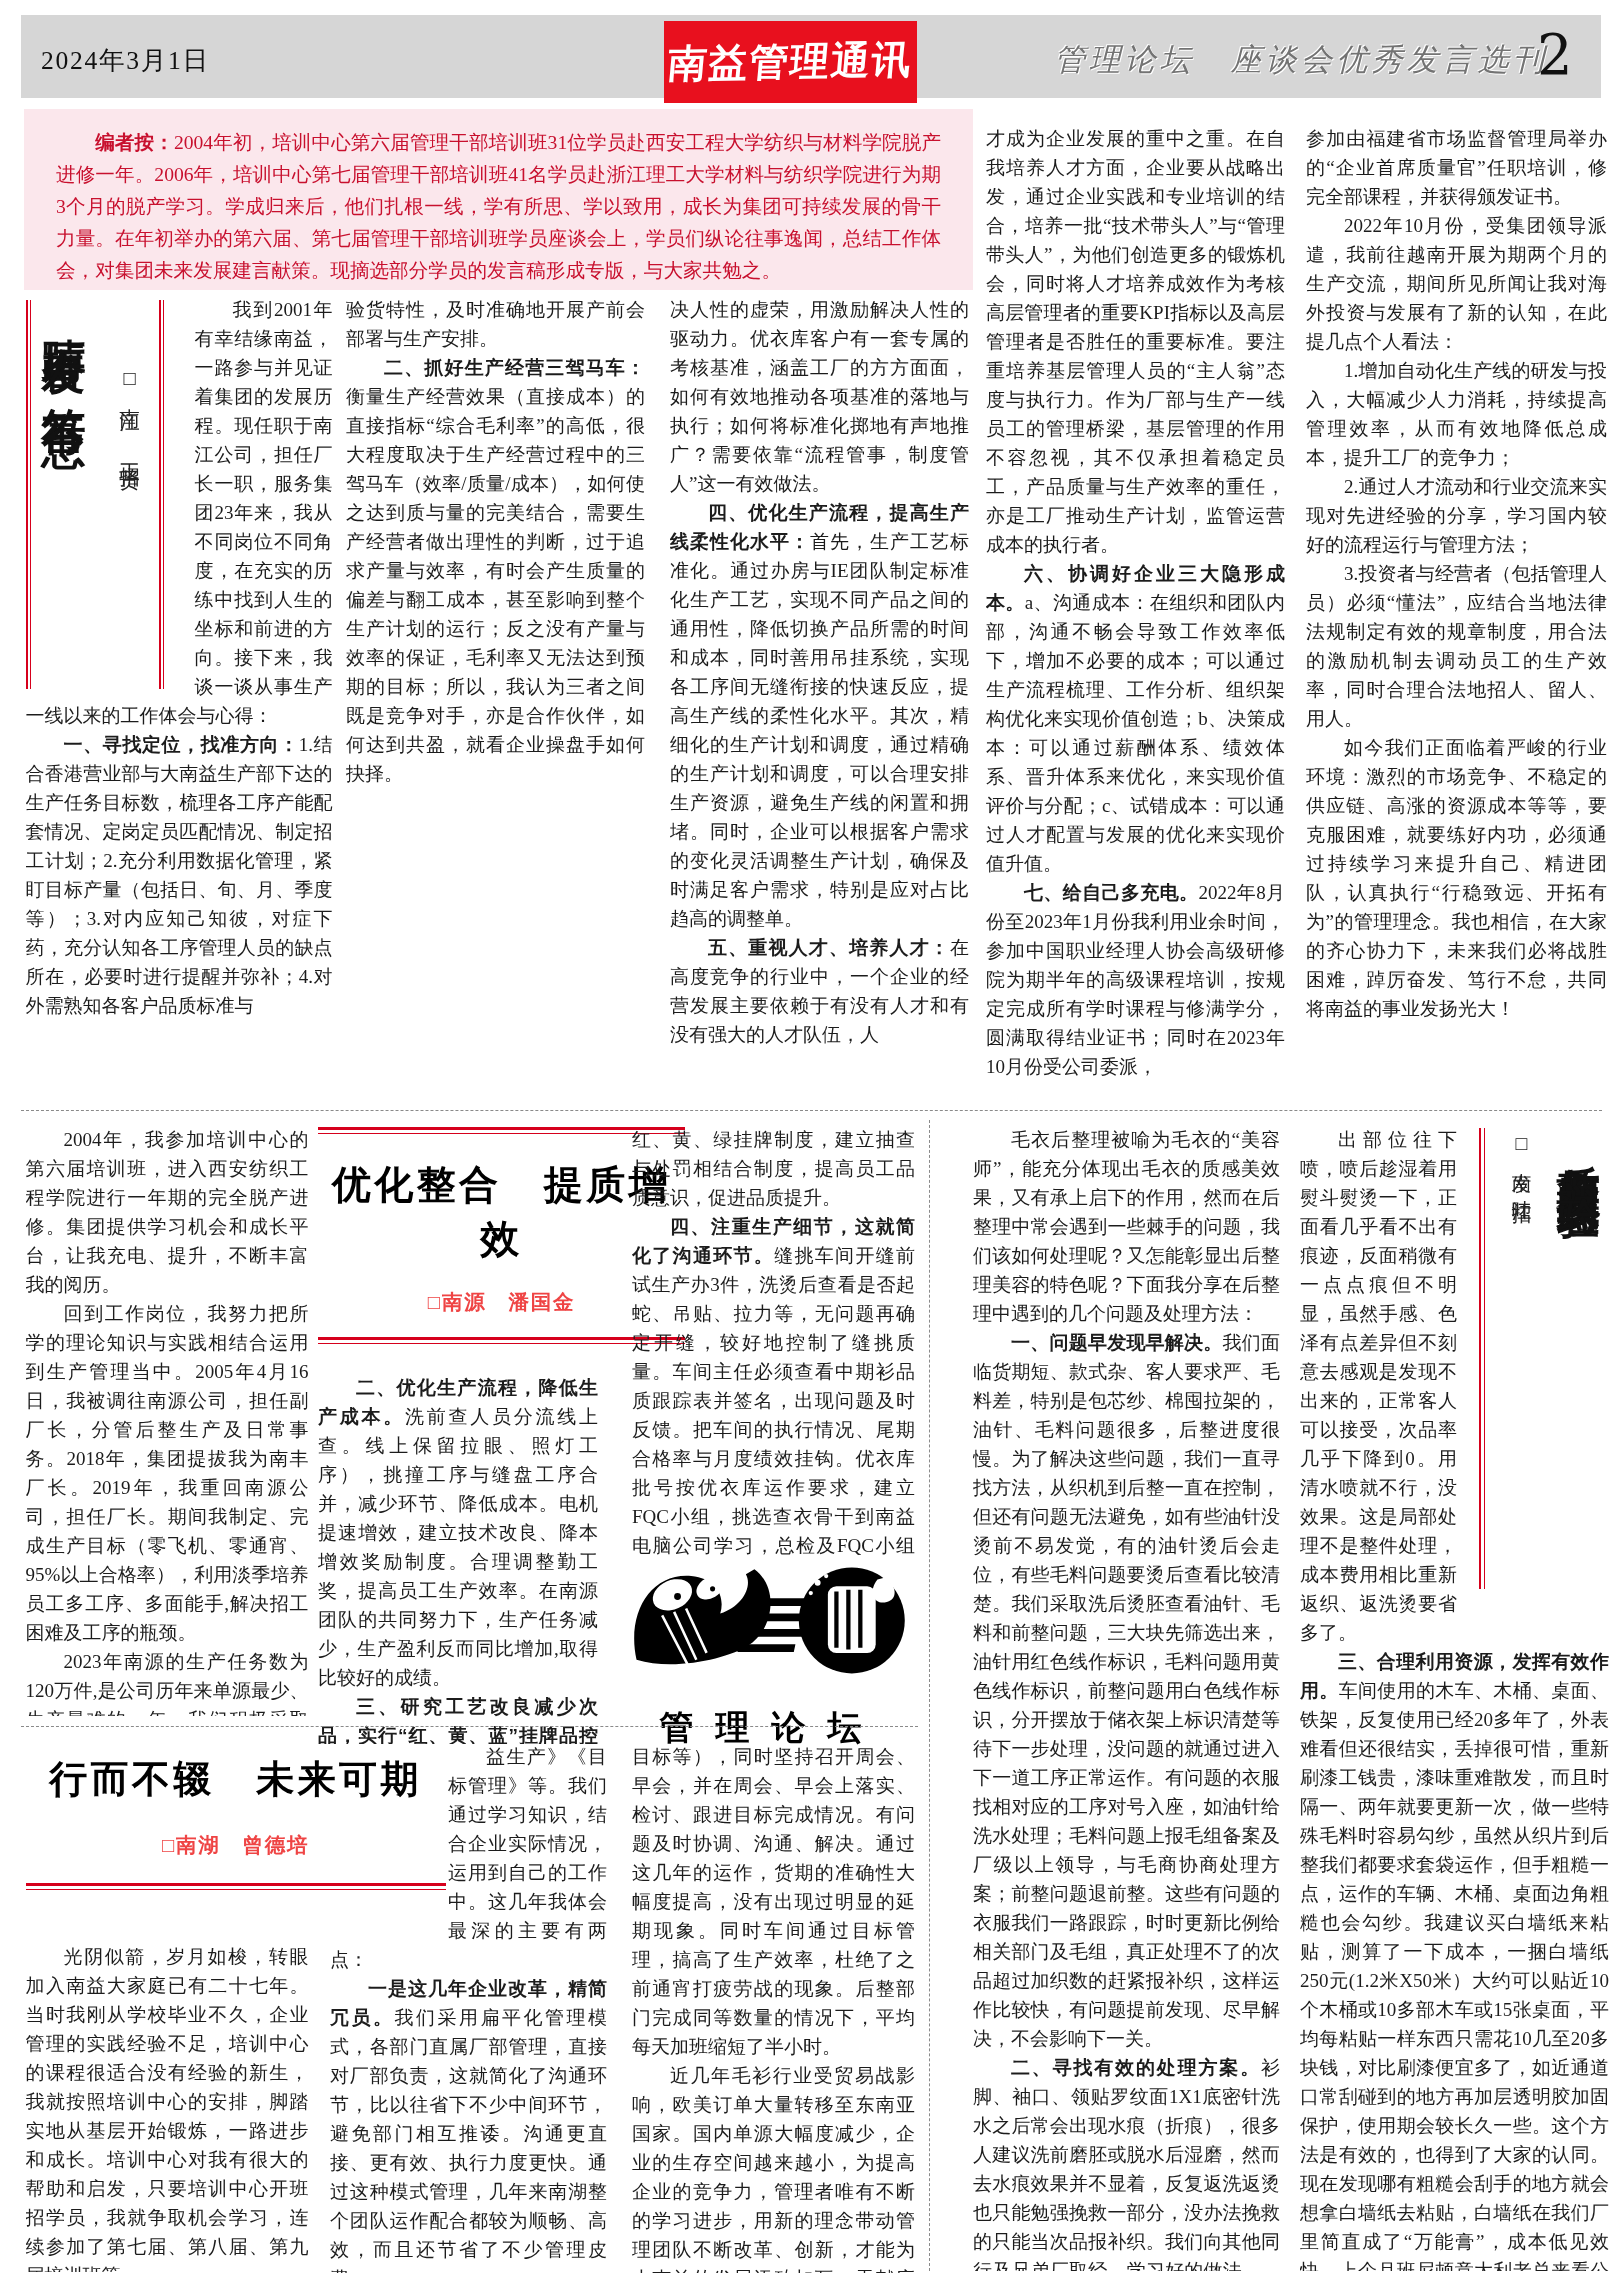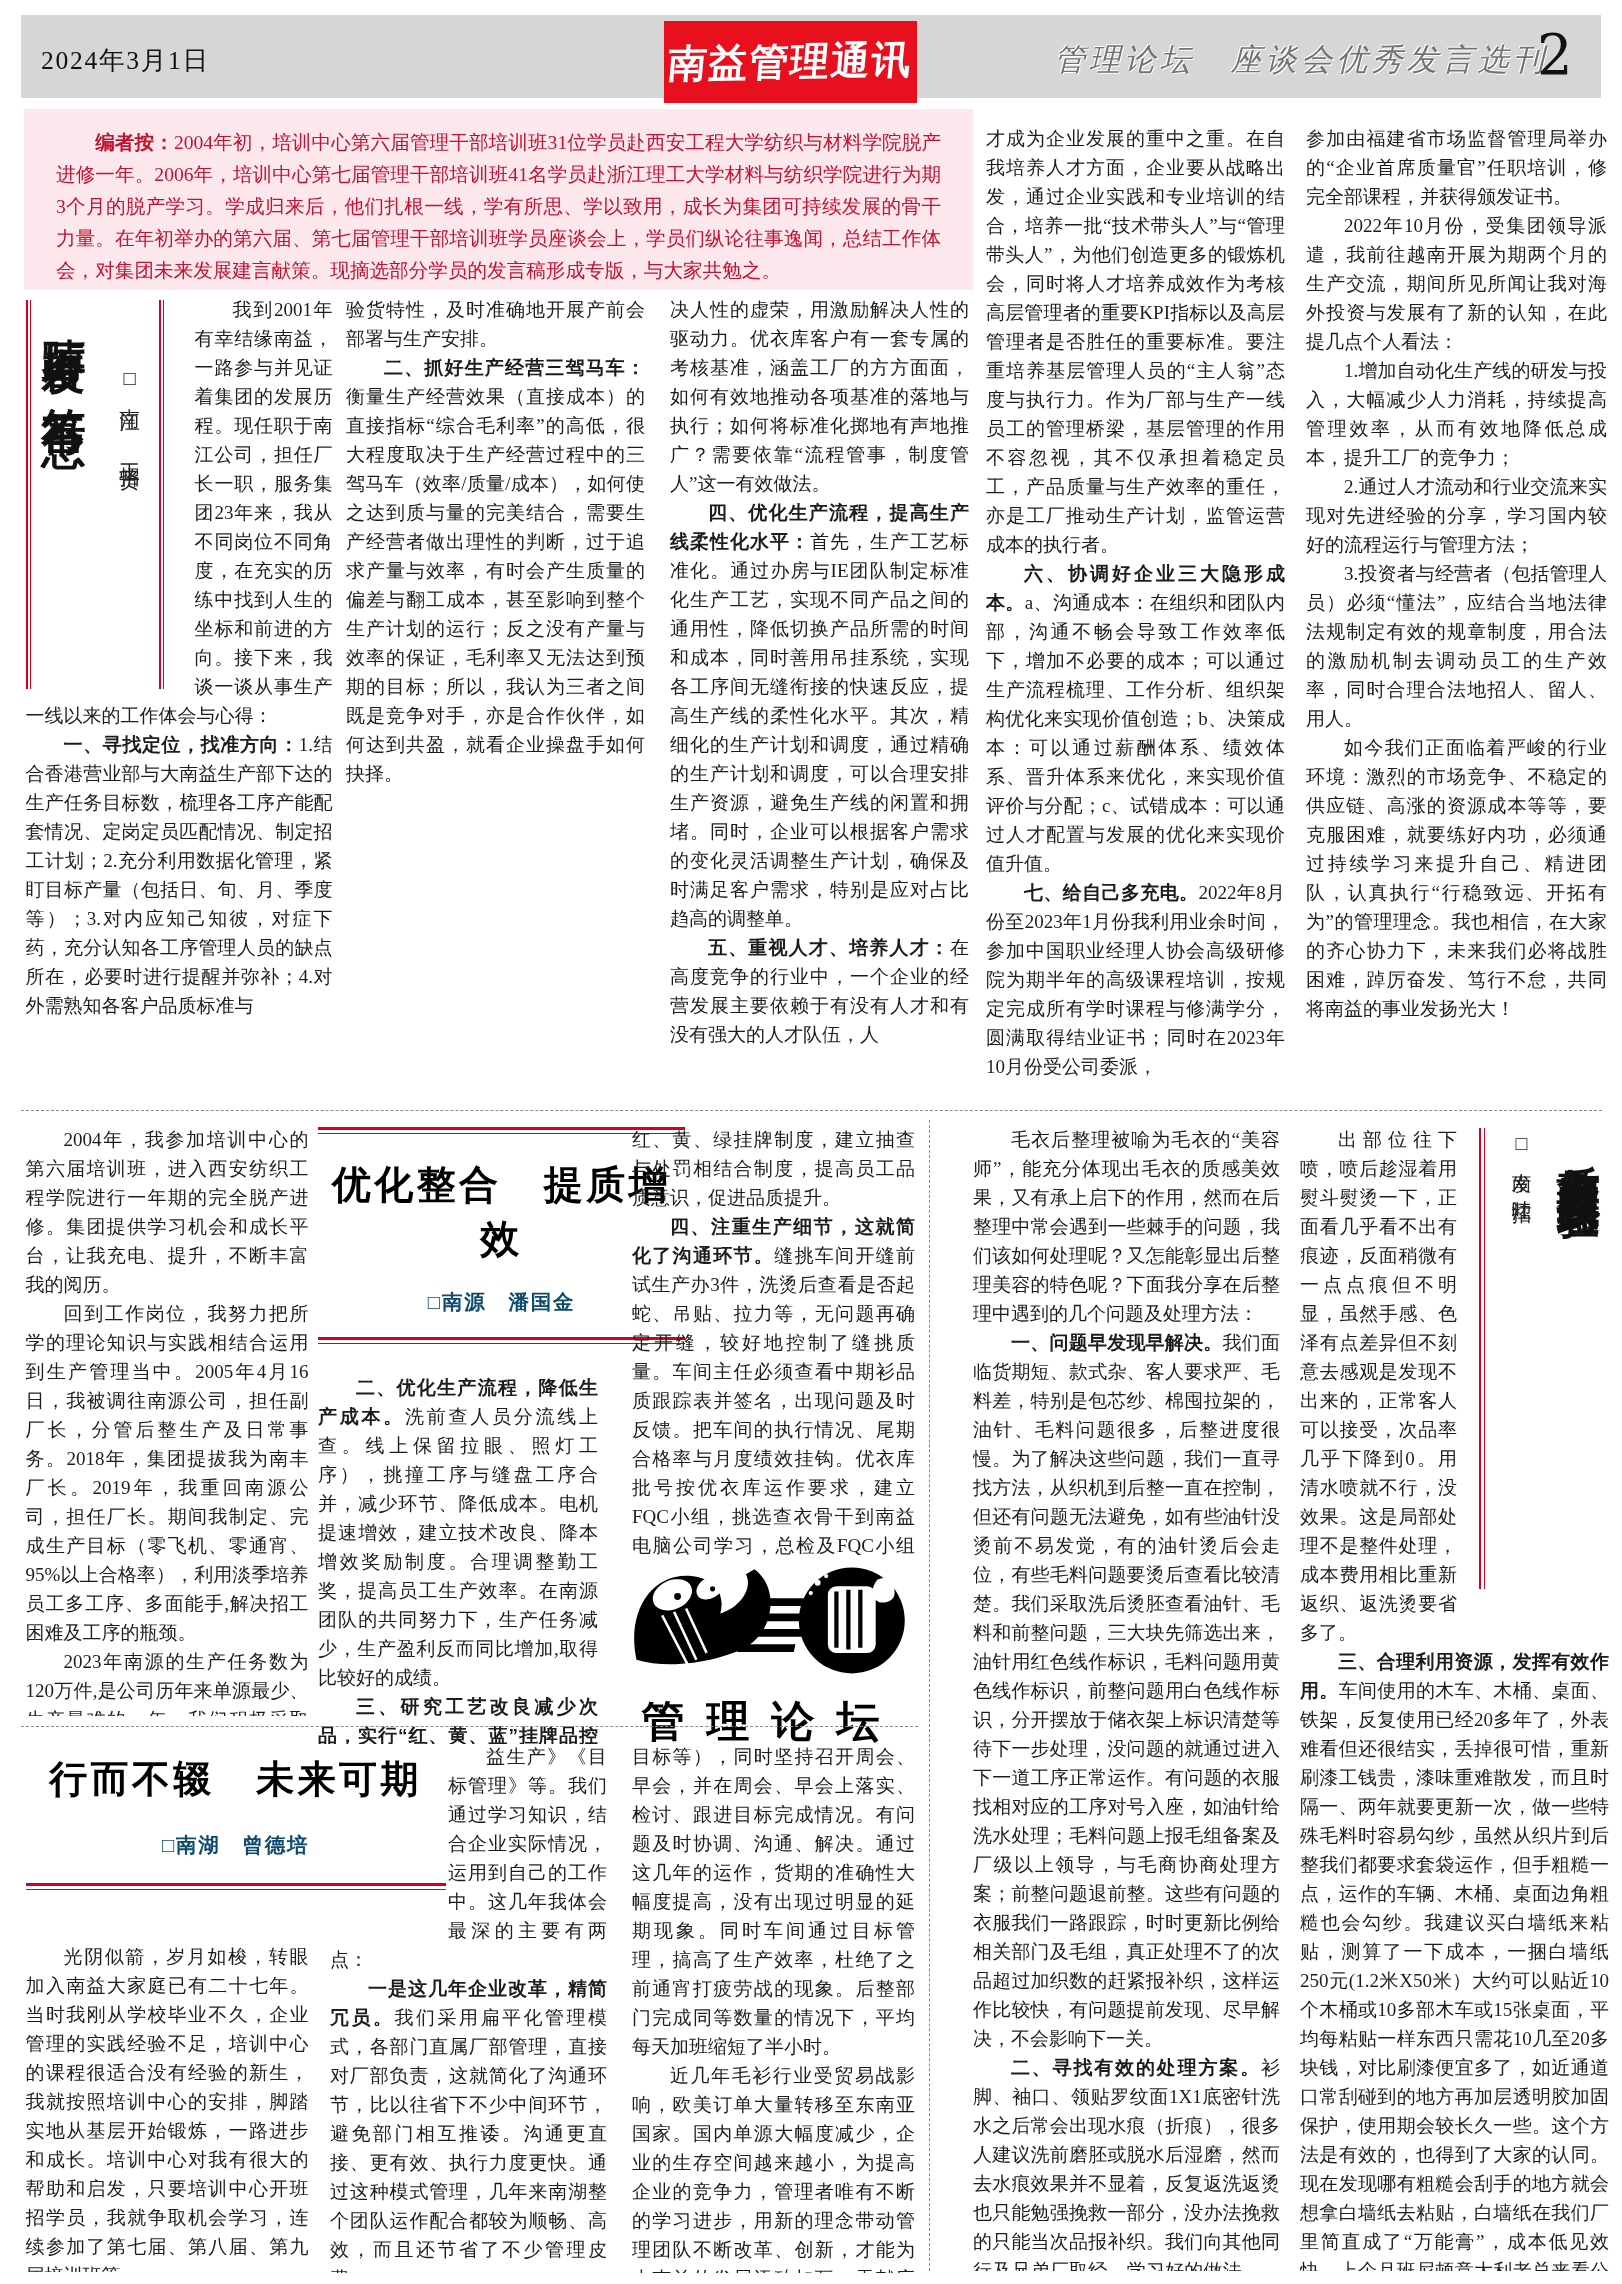--- a/index.html
+++ b/index.html
@@ -36,32 +36,32 @@
   .vtext{writing-mode:vertical-rl;text-orientation:upright;}
   .a1-title{position:absolute;left:15.4px;top:3.4px;height:386px;font-size:44px;font-weight:700;
             letter-spacing:5.1px;line-height:1;color:#111;}
   .a1-author{position:absolute;left:89px;top:67px;height:316px;font-size:20.5px;letter-spacing:3.4px;color:#222;}
   .a1-rl{position:absolute;left:0;top:0;height:389px;}
   .a1-rr{position:absolute;left:133px;top:0;height:389px;}
   
   .tbox{text-align:center;}
   .tbox .t{font-size:39px;font-weight:700;letter-spacing:3.4px;color:#000000;
            font-family:"Liberation Sans","DejaVu Sans",sans-serif;}
-  .tbox .au{font-size:20.5px;font-weight:700;color:#0c4a6e;letter-spacing:1.7px;}
+  .tbox .au{font-size:20.5px;font-weight:700;color:#ef4444;letter-spacing:1.7px;}
   
   .a3-titleblock{float:right;width:130px;height:465px;position:relative;margin:3.4px 0 8.5px 22px;}
   .a3-title{position:absolute;right:8.5px;top:1.7px;height:461px;font-size:43px;font-weight:700;
             letter-spacing:4.3px;line-height:1;color:#111;}
   .a3-author{position:absolute;right:73px;top:5.1px;height:359px;font-size:19.6px;letter-spacing:2.6px;color:#222;}
   .a3-rl{position:absolute;left:0;top:0;height:461px;}
   .a3-rr{position:absolute;right:-5.1px;top:0;height:461px;}
   
   .graphic{left:628px;top:1564px;width:287px;height:159px;text-align:center;}
-  .graphic .cap{font-size:43px;font-weight:700;letter-spacing:22px;color:#000;
-                font-family:"Liberation Sans","DejaVu Sans",sans-serif;margin-top:7px;white-space:nowrap;}
+  .graphic .cap{font-size:34px;font-weight:700;letter-spacing:22px;color:#000;
+                font-family:"Liberation Sans","DejaVu Sans",sans-serif;margin-top:19px;white-space:nowrap;}
 </style>
 </head>
 <body>
 
 <div class="page">
 
   <div class="abs hdr-bar"></div>
   <div class="abs hdr-date">2024年3月1日</div>
   <div class="abs masthead">
     <span>南益管理通讯</span>

